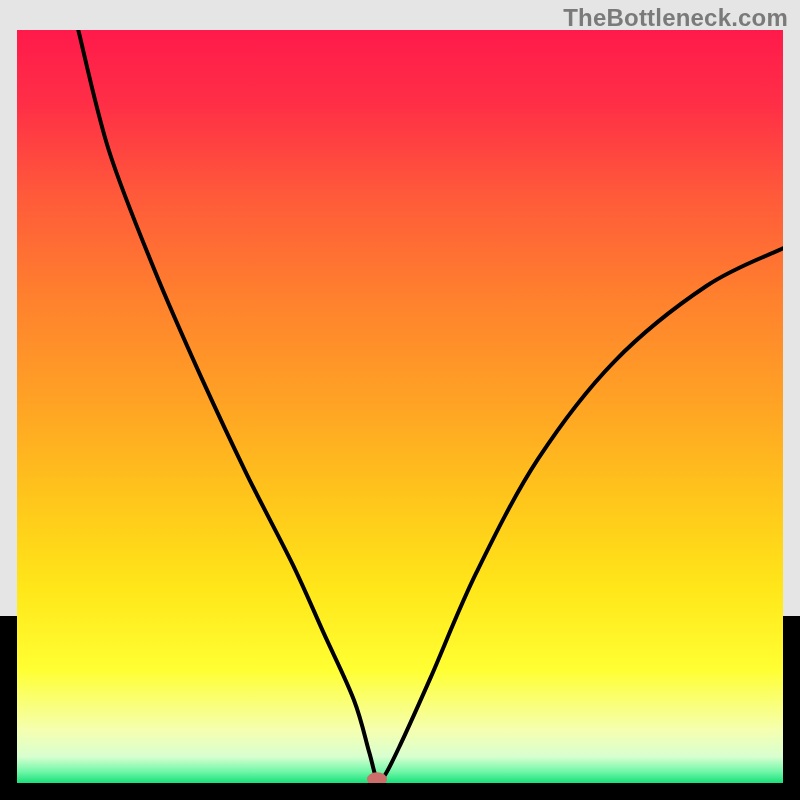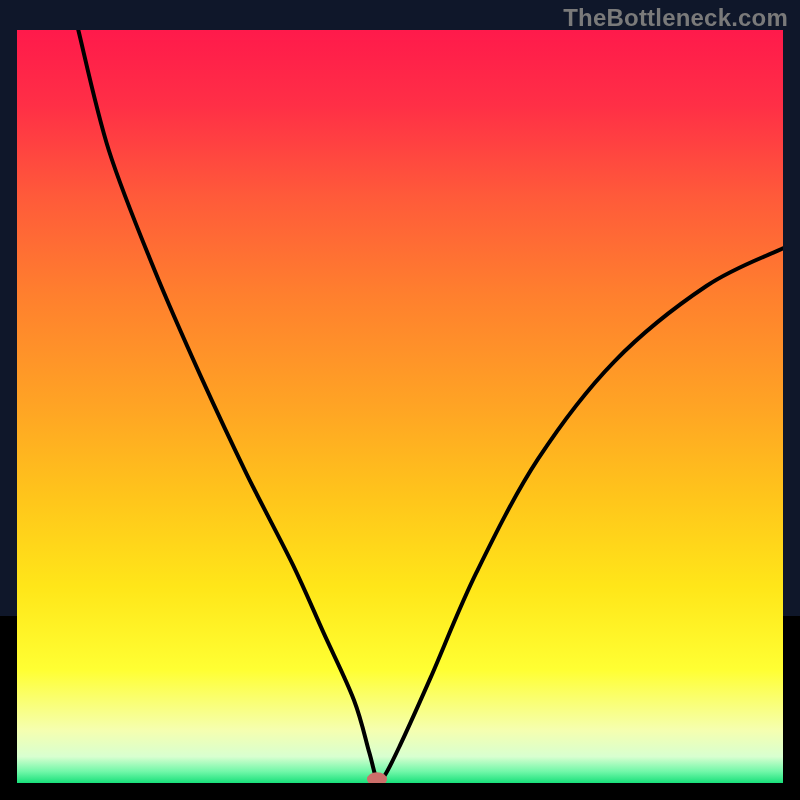--- a/index.html
+++ b/index.html
@@ -10,21 +10,21 @@
     background: #000000;
     overflow: hidden;
     font-family: Arial, Helvetica, sans-serif;
   }
   .frame {
     position: absolute;
     left: 0;
     top: 0;
     width: 800px;
     height: 616px;
-    background: #0f172a;
+    background: #e5e5e5;
   }
   .watermark {
     position: absolute;
     top: 4px;
     right: 12px;
     font-size: 24px;
     font-weight: 600;
     color: #7a7a7a;
     letter-spacing: 0.2px;
     z-index: 10;

